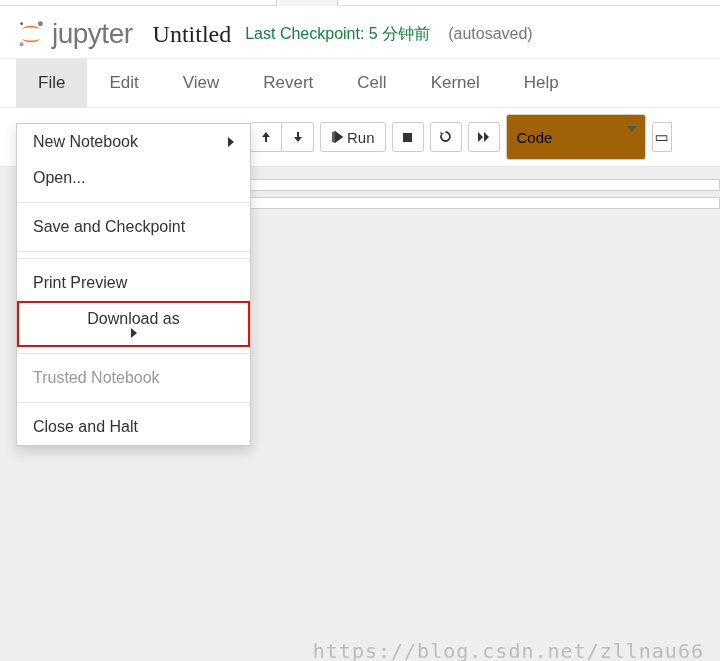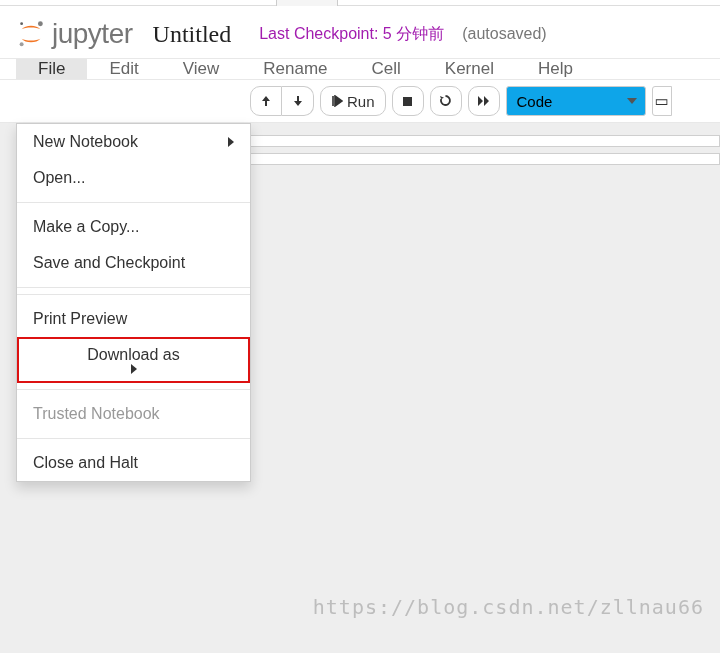--- a/index.html
+++ b/index.html
@@ -48,78 +48,78 @@
       letter-spacing: -0.5px;
     }
     .title {
       font-size: 24px;
       color: #222;
       margin-left: 10px;
       font-family: Liberation Serif, serif;
     }
     .checkpoint {
       font-size: 16px;
-      color: #a21caf;
-      margin-left: 18px;
+      color: #15803d;
+      margin-left: 4px;
     }
     .autosaved {
       font-size: 16px;
       color: #777;
       margin-left: 8px;
     }
     .menubar {
       display: flex;
       border-top: 1px solid #e8e8e8;
       border-bottom: 1px solid #e8e8e8;
       padding: 0 16px;
       background: #fff;
     }
     .menu-item {
-      padding: 0 22px;
+      padding: 14px 22px;
       font-size: 17px;
       color: #666;
       cursor: pointer;
     }
     .menu-item.active {
       background: #e6e6e6;
       color: #333;
     }
     .toolbar {
       display: flex;
       align-items: center;
       padding: 6px 16px 6px 250px;
       border-bottom: 1px solid #e8e8e8;
       gap: 6px;
       background: #fff;
     }
     .tbtn {
       border: 1px solid #ccc;
       background: #fff;
-      border-radius: 10px;
+      border-radius: 3px;
       height: 30px;
       min-width: 32px;
       display: flex;
       align-items: center;
       justify-content: center;
       font-size: 15px;
       color: #333;
       cursor: pointer;
       padding: 0 6px;
     }
     .tbtn.run { padding: 0 10px; gap: 4px; }
     .tgroup { display: flex; gap: 0; }
     .tgroup .tbtn:first-child { border-top-right-radius: 0; border-bottom-right-radius: 0; }
     .tgroup .tbtn:last-child { border-top-left-radius: 0; border-bottom-left-radius: 0; border-left: none; }
     .cell-type {
       border: 1px solid #ccc;
       border-radius: 3px;
-      height: 30px;
+      height: 46px;
       padding: 0 24px 0 10px;
       font-size: 15px;
-      background: #0ea5e9;
+      background: #a16207;
       appearance: none;
       position: relative;
       min-width: 140px;
     }
     .select-wrap { position: relative; display: inline-block; }
     .select-wrap::after {
       content: "";
       position: absolute;
       right: 9px;
       top: 12px;
@@ -211,21 +211,21 @@
   </div>
   <span class="title">Untitled</span>
   <span class="checkpoint">Last Checkpoint: 5 分钟前</span>
   <span class="autosaved">(autosaved)</span>
 </div>
 
 <div class="menubar">
   <div class="menu-item active">File</div>
   <div class="menu-item">Edit</div>
   <div class="menu-item">View</div>
-  <div class="menu-item">Rename</div>
+  <div class="menu-item">Revert</div>
   <div class="menu-item">Cell</div>
   <div class="menu-item">Kernel</div>
   <div class="menu-item">Help</div>
 </div>
 
 <div class="toolbar">
   <div class="tgroup">
     <button class="tbtn">
       <span>
         <svg width="12" height="12" viewBox="0 0 12 12">
@@ -290,23 +290,20 @@
 <div class="dropdown">
   <div class="dd-item">
     <span>New Notebook</span>
     <span class="arrow"></span>
   </div>
   <div class="dd-item">
     <span>Open...</span>
   </div>
   <div class="dd-divider"></div>
   <div class="dd-item">
-    <span>Make a Copy...</span>
-  </div>
-  <div class="dd-item">
     <span>Save and Checkpoint</span>
   </div>
   <div class="dd-divider"></div>
   <div class="dd-divider"></div>
   <div class="dd-item">
     <span>Print Preview</span>
   </div>
   <div class="dd-item highlighted">
     <span>Download as</span>
     <span class="arrow"></span>

